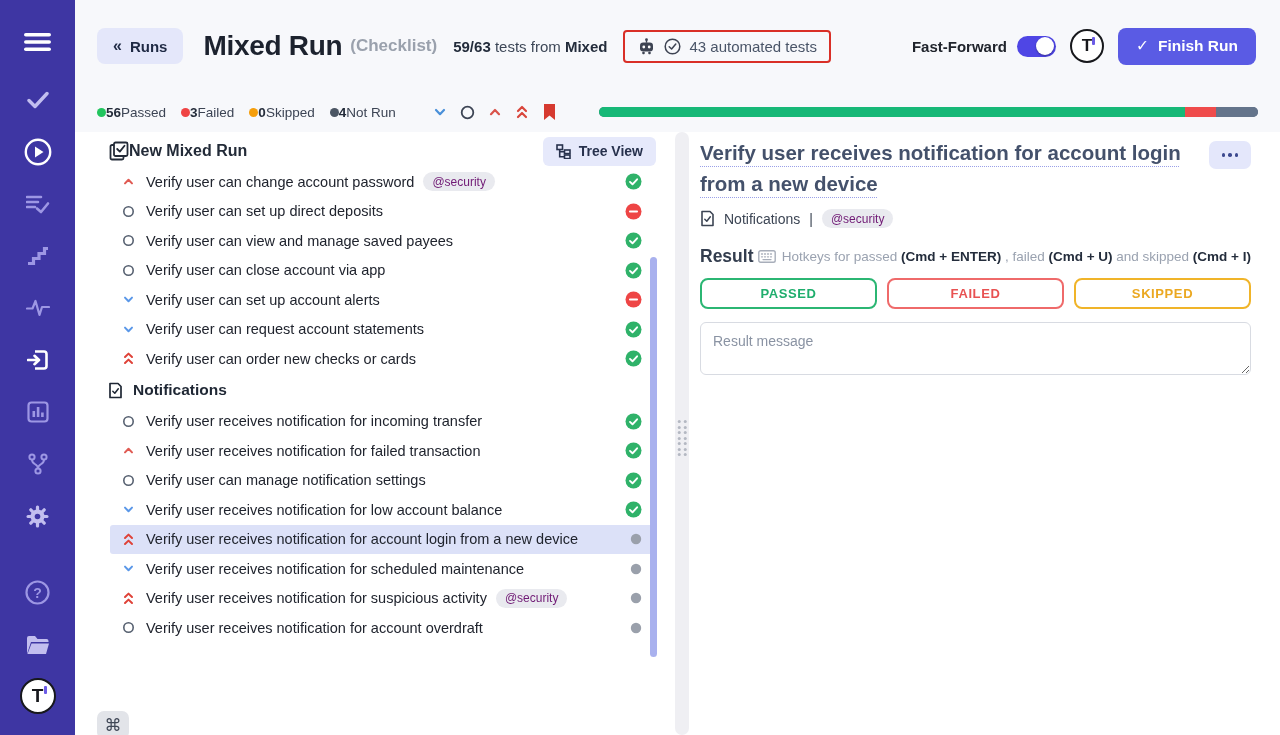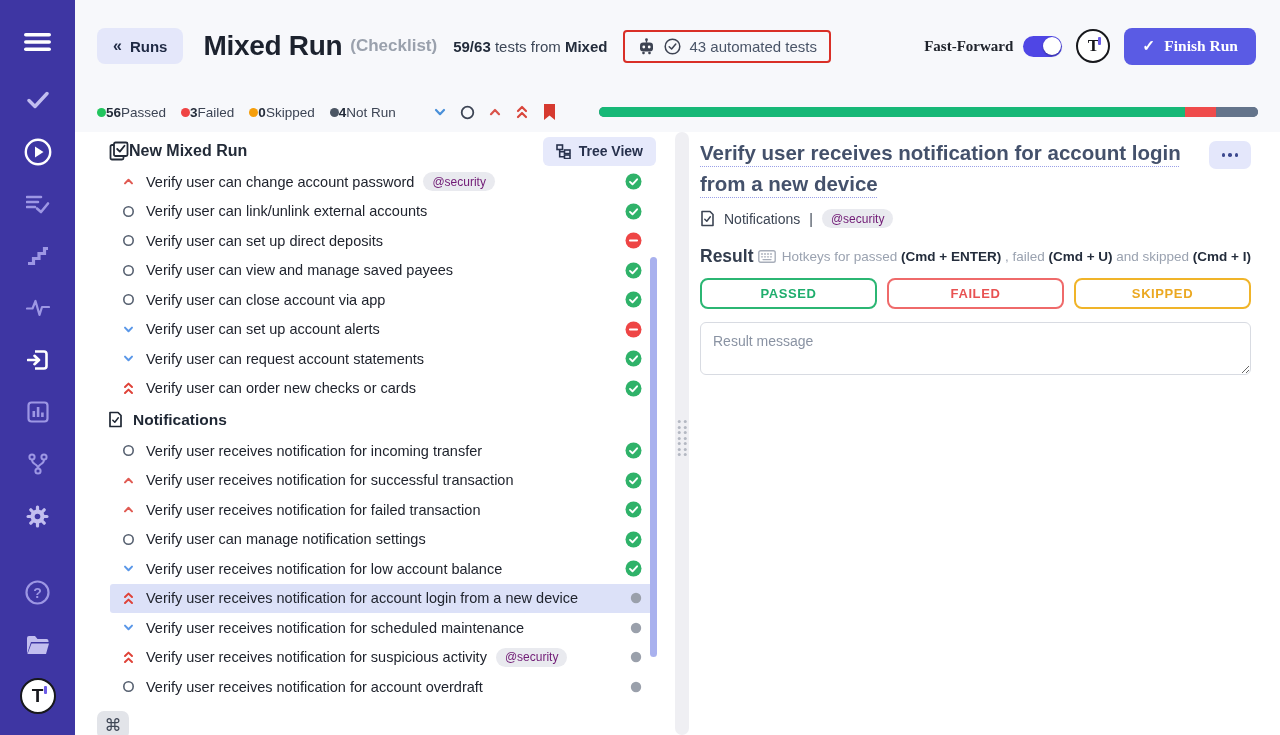--- a/index.html
+++ b/index.html
@@ -21,21 +21,21 @@
 
   
   .topbar { position:absolute; top:0; left:0; right:0; height:92px; display:flex; align-items:center; padding:0 24px 0 22px; }
   .runs-btn { display:flex; align-items:center; gap:8px; background:#e4e7fa; border:none; border-radius:8px; height:36px; padding:0 16px; font-family:inherit; font-size:15px; font-weight:bold; color:#1f2a44; cursor:pointer; }
   .runs-btn .chev { font-size:16px; }
   .page-title { font-size:28px; font-weight:800; color:#1c222e; margin-left:20px; letter-spacing:-.3px; }
   .page-subtitle { font-size:17px; font-weight:bold; color:#9aa1ad; margin-left:8px; }
   .tests-counts { font-size:15px; color:#3d4757; margin-left:16px; white-space:nowrap; }
   .tests-counts b { color:#232c3b; }
   .auto-badge { display:flex; align-items:center; gap:8px; border:2px solid #d92f27; border-radius:4px; padding:6px 12px; margin-left:16px; color:#4a5568; font-size:15px; white-space:nowrap; }
-  .topbar-right { margin-left:auto; display:flex; align-items:center;font-family:Liberation Serif, serif; }
+  .topbar-right { margin-left:auto; display:flex; align-items:center; }
   .ff-label { font-size:15px; font-weight:bold; color:#20242c; }
   .toggle { width:39px; height:21px; background:#4f46e5; border-radius:11px; margin-left:10px; position:relative; cursor:pointer; }
   .toggle .knob { position:absolute; right:1.5px; top:1.5px; width:18px; height:18px; background:#fff; border-radius:50%; box-shadow:0 1px 2px rgba(0,0,0,.35); }
   .top-logo { width:34px; height:34px; margin-left:14px; border-width:2px; font-size:17px; cursor:pointer; }
   .finish-btn { display:flex; align-items:center; gap:9px; background:#5a5be4; color:#fff; border:none; border-radius:8px; height:37px; padding:0 18px; font-family:inherit; font-size:15.5px; font-weight:bold; margin-left:14px; cursor:pointer; }
 
   
   .statsbar { position:absolute; top:92px; left:0; right:0; height:40px; display:flex; align-items:center; padding:0 22px; }
   .stat { display:flex; align-items:center; gap:0; font-size:13.5px; color:#3c4454; margin-right:15px; }
   .stat .dot { width:9px; height:9px; border-radius:50%; }
@@ -312,34 +312,20 @@
                     <polyline points="5,8.9 7.5,11.3 12.1,6.3" fill="none" stroke="#fff" stroke-width="1.9" stroke-linecap="round" stroke-linejoin="round"></polyline>
                   </svg>
                 </span>
               </div>
               <div class="trow">
                 <span class="prio">
                   <svg width="13" height="13" viewBox="0 0 13 13">
                     <circle cx="6.5" cy="6.5" r="4.7" fill="none" stroke="#566070" stroke-width="1.6"></circle>
                   </svg>
                 </span>
-                <span class="ttl">Verify user can link/unlink external accounts</span>
-                <span class="status">
-                  <svg width="17" height="17" viewBox="0 0 17 17">
-                    <circle cx="8.5" cy="8.5" r="8" fill="#2fb269"></circle>
-                    <polyline points="5,8.9 7.5,11.3 12.1,6.3" fill="none" stroke="#fff" stroke-width="1.9" stroke-linecap="round" stroke-linejoin="round"></polyline>
-                  </svg>
-                </span>
-              </div>
-              <div class="trow">
-                <span class="prio">
-                  <svg width="13" height="13" viewBox="0 0 13 13">
-                    <circle cx="6.5" cy="6.5" r="4.7" fill="none" stroke="#566070" stroke-width="1.6"></circle>
-                  </svg>
-                </span>
                 <span class="ttl">Verify user can set up direct deposits</span>
                 <span class="status">
                   <svg width="17" height="17" viewBox="0 0 17 17">
                     <circle cx="8.5" cy="8.5" r="8" fill="#ee4545"></circle>
                     <line x1="5" y1="8.5" x2="12" y2="8.5" stroke="#fff" stroke-width="2.1" stroke-linecap="round"></line>
                   </svg>
                 </span>
               </div>
               <div class="trow">
                 <span class="prio">
@@ -419,34 +405,20 @@
                 </svg>
                 <span>Notifications</span>
               </div>
               <div class="trow">
                 <span class="prio">
                   <svg width="13" height="13" viewBox="0 0 13 13">
                     <circle cx="6.5" cy="6.5" r="4.7" fill="none" stroke="#566070" stroke-width="1.6"></circle>
                   </svg>
                 </span>
                 <span class="ttl">Verify user receives notification for incoming transfer</span>
-                <span class="status">
-                  <svg width="17" height="17" viewBox="0 0 17 17">
-                    <circle cx="8.5" cy="8.5" r="8" fill="#2fb269"></circle>
-                    <polyline points="5,8.9 7.5,11.3 12.1,6.3" fill="none" stroke="#fff" stroke-width="1.9" stroke-linecap="round" stroke-linejoin="round"></polyline>
-                  </svg>
-                </span>
-              </div>
-              <div class="trow">
-                <span class="prio">
-                  <svg width="13" height="13" viewBox="0 0 13 13">
-                    <polyline points="3,8.4 6.5,4.8 10,8.4" fill="none" stroke="#e05a52" stroke-width="2" stroke-linecap="round" stroke-linejoin="round"></polyline>
-                  </svg>
-                </span>
-                <span class="ttl">Verify user receives notification for successful transaction</span>
                 <span class="status">
                   <svg width="17" height="17" viewBox="0 0 17 17">
                     <circle cx="8.5" cy="8.5" r="8" fill="#2fb269"></circle>
                     <polyline points="5,8.9 7.5,11.3 12.1,6.3" fill="none" stroke="#fff" stroke-width="1.9" stroke-linecap="round" stroke-linejoin="round"></polyline>
                   </svg>
                 </span>
               </div>
               <div class="trow">
                 <span class="prio">
                   <svg width="13" height="13" viewBox="0 0 13 13">

